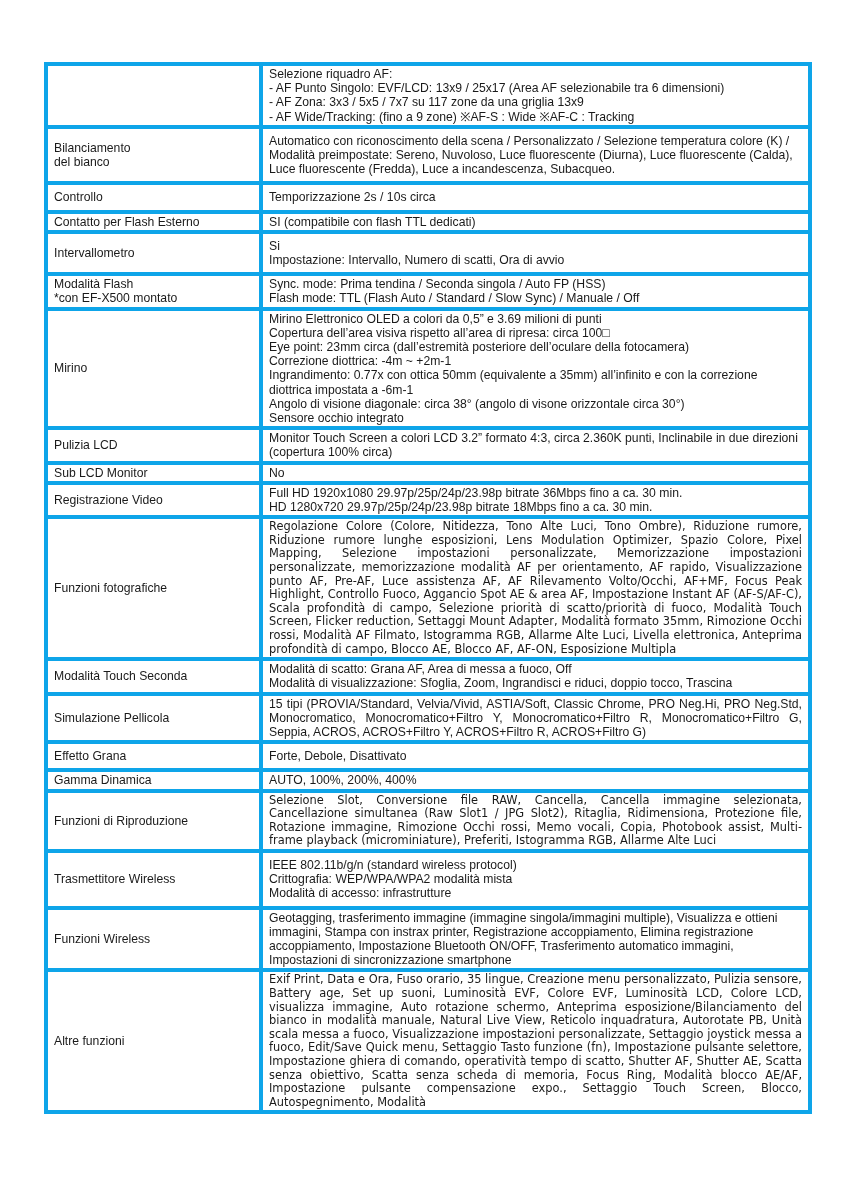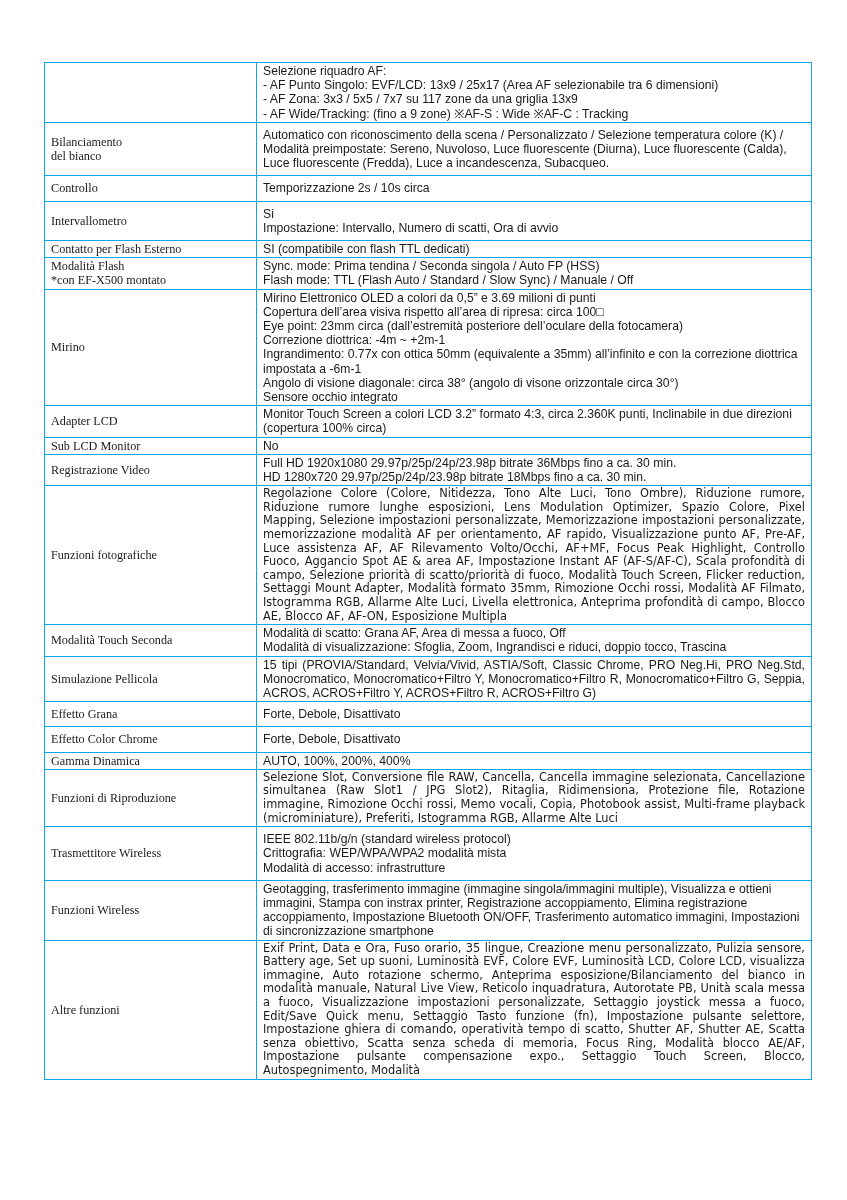--- a/index.html
+++ b/index.html
@@ -10,25 +10,25 @@
       top: 62px;
       width: 768px;
       border-collapse: collapse;
       table-layout: fixed;
       font-family: "DejaVu Sans", sans-serif;
       font-size: 11.4px;
       line-height: 13.6px;
       color: #1a1a1a;
     }
     .spec-table td {
-      border: 1px solid #0ea5e9;
+      border: 4px solid #0ea5e9;
       vertical-align: middle;
       padding: 1px 6px 1px 6px;
     }
-    .spec-table td.label { width: 199px; font-family: Liberation Serif, serif; }
+    .spec-table td.label { width: 199px; }
     .spec-table td.value { }
     .spec-table td.value.justify { text-align: justify; }
     .line { display: block; white-space: normal; }
     .narrow { font-family: "Liberation Sans", sans-serif; font-size: 12.2px; line-height: 14.2px; }
     .pad { padding-top: 5px !important; padding-bottom: 5px !important; }
   </style>
 </head>
 <body>
 
 <table class="spec-table">
@@ -53,30 +53,30 @@
         <span class="line">Automatico con riconoscimento della scena / Personalizzato / Selezione temperatura colore (K) / Modalità preimpostate: Sereno, Nuvoloso, Luce fluorescente (Diurna), Luce fluorescente (Calda), Luce fluorescente (Fredda), Luce a incandescenza, Subacqueo.</span>
       </td>
     </tr>
 
     <tr>
       <td class="label narrow pad">Controllo</td>
       <td class="value narrow pad">Temporizzazione 2s / 10s circa</td>
     </tr>
 
     <tr>
+      <td class="label narrow">Contatto per Flash Esterno</td>
+      <td class="value narrow">SI (compatibile con flash TTL dedicati)</td>
+    </tr>
+
+    <tr>
       <td class="label narrow pad">Intervallometro</td>
       <td class="value narrow pad">
         <span class="line">Si</span>
         <span class="line">Impostazione: Intervallo, Numero di scatti, Ora di avvio</span>
       </td>
-    </tr>
-
-    <tr>
-      <td class="label narrow">Contatto per Flash Esterno</td>
-      <td class="value narrow">SI (compatibile con flash TTL dedicati)</td>
     </tr>
 
     <tr>
       <td class="label narrow">
         <span class="line">Modalità Flash</span>
         <span class="line">*con EF-X500 montato</span>
       </td>
       <td class="value narrow">
         <span class="line">Sync. mode: Prima tendina / Seconda singola / Auto FP (HSS)</span>
         <span class="line">Flash mode: TTL (Flash Auto / Standard / Slow Sync) / Manuale / Off</span>
@@ -90,21 +90,21 @@
         <span class="line">Copertura dell’area visiva rispetto all’area di ripresa: circa 100□</span>
         <span class="line">Eye point: 23mm circa (dall’estremità posteriore dell’oculare della fotocamera)</span>
         <span class="line">Correzione diottrica: -4m ~ +2m-1</span>
         <span class="line">Ingrandimento: 0.77x con ottica 50mm (equivalente a 35mm) all’infinito e con la correzione diottrica impostata a -6m-1</span>
         <span class="line">Angolo di visione diagonale: circa 38° (angolo di visone orizzontale circa 30°)</span>
         <span class="line">Sensore occhio integrato</span>
       </td>
     </tr>
 
     <tr>
-      <td class="label narrow">Adapter LCD</td>
+      <td class="label narrow">Pulizia LCD</td>
       <td class="value narrow">Monitor Touch Screen a colori LCD 3.2” formato 4:3, circa 2.360K punti, Inclinabile in due direzioni (copertura 100% circa)</td>
     </tr>
 
     <tr>
       <td class="label narrow">Sub LCD Monitor</td>
       <td class="value narrow">No</td>
     </tr>
 
     <tr>
       <td class="label narrow">Registrazione Video</td>
@@ -130,24 +130,20 @@
     <tr>
       <td class="label narrow">Simulazione Pellicola</td>
       <td class="value narrow justify">15 tipi (PROVIA/Standard, Velvia/Vivid, ASTIA/Soft, Classic Chrome, PRO Neg.Hi, PRO Neg.Std, Monocromatico, Monocromatico+Filtro Y, Monocromatico+Filtro R, Monocromatico+Filtro G, Seppia, ACROS, ACROS+Filtro Y, ACROS+Filtro R, ACROS+Filtro G)</td>
     </tr>
 
     <tr>
       <td class="label narrow pad">Effetto Grana</td>
       <td class="value narrow pad">Forte, Debole, Disattivato</td>
     </tr>
 
-    <tr>
-      <td class="label narrow pad">Effetto Color Chrome</td>
-      <td class="value narrow pad">Forte, Debole, Disattivato</td>
-    </tr>
 
     <tr>
       <td class="label narrow">Gamma Dinamica</td>
       <td class="value narrow">AUTO, 100%, 200%, 400%</td>
     </tr>
 
     <tr>
       <td class="label narrow">Funzioni di Riproduzione</td>
       <td class="value justify">Selezione Slot, Conversione file RAW, Cancella, Cancella immagine selezionata, Cancellazione simultanea (Raw Slot1 / JPG Slot2), Ritaglia, Ridimensiona, Protezione file, Rotazione immagine, Rimozione Occhi rossi, Memo vocali, Copia, Photobook assist, Multi-frame playback (microminiature), Preferiti, Istogramma RGB, Allarme Alte Luci</td>
     </tr>

